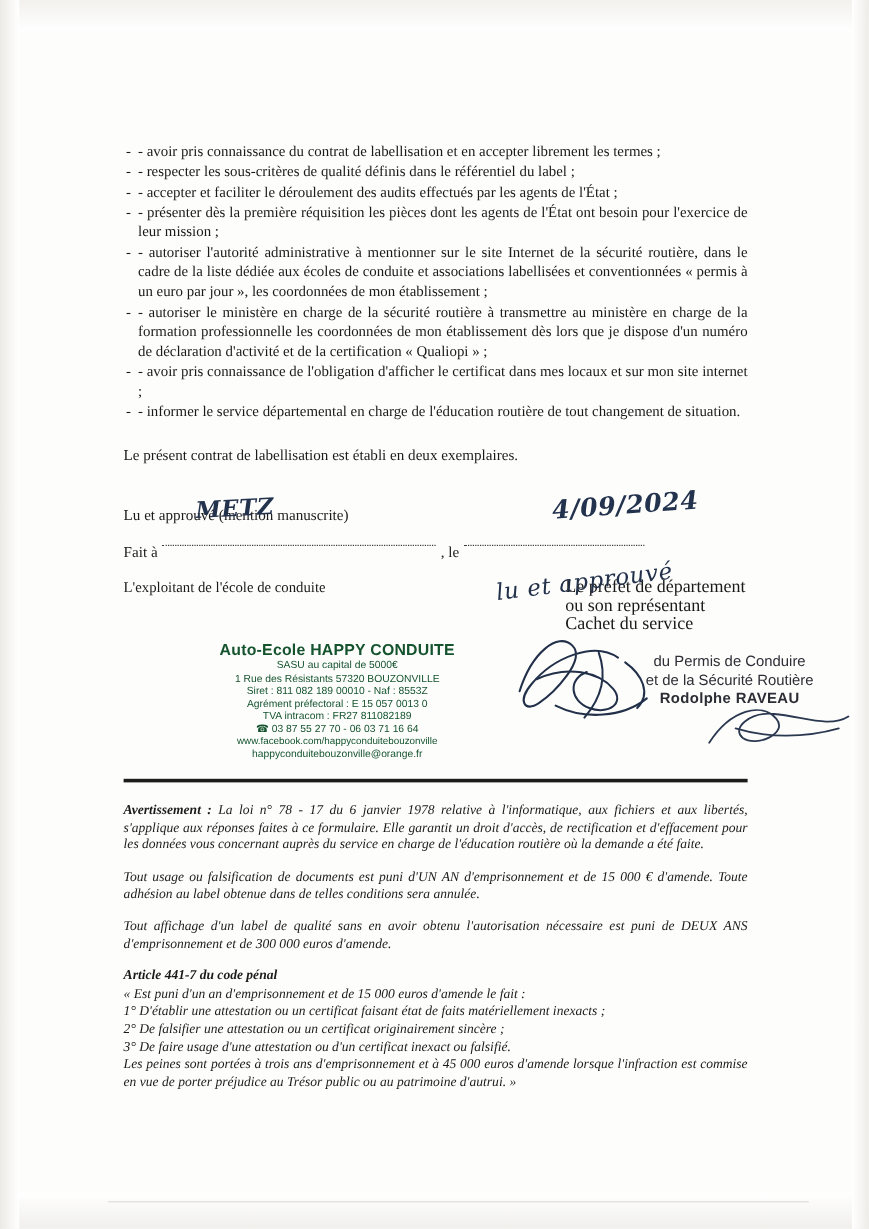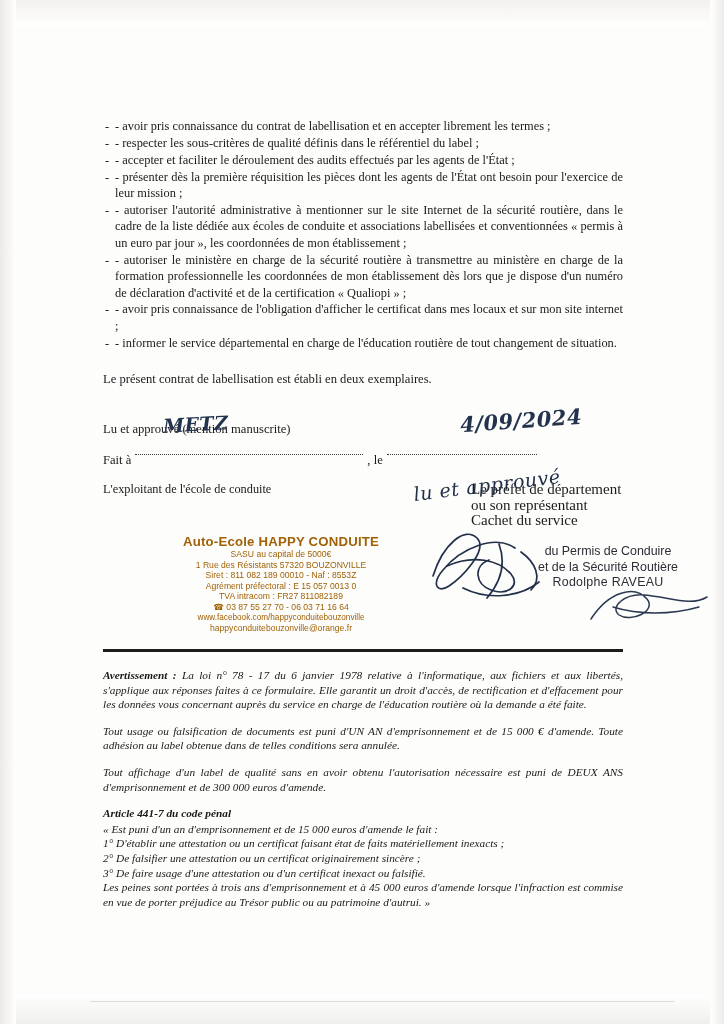--- a/index.html
+++ b/index.html
@@ -138,21 +138,21 @@
     width: 220px;
   }
 
   .stamp {
     position: absolute;
     left: 28px;
     top: 52px;
     width: 300px;
     text-align: center;
     font-family: "Liberation Sans", sans-serif;
-    color: #a16207;
+    color: #14532d;
   }
   .stamp-title {
     font-size: 13.2px;
     font-weight: bold;
     letter-spacing: 0.2px;
   }
   .stamp-line {
     font-size: 8.6px;
     line-height: 10.6px;
   }
@@ -198,20 +198,21 @@
     font-family: "Liberation Sans", sans-serif;
     color: #2d2d35;
   }
   .prefect-sig div {
     font-size: 12.4px;
     line-height: 15.5px;
   }
   .prefect-name {
     font-size: 13px;
     letter-spacing: 0.3px;
+    font-weight: bold;
   }
 
   .rule {
     position: absolute;
     left: 103px;
     top: 649px;
     width: 520px;
     height: 3px;
     background: #1c1c1c;
   }

